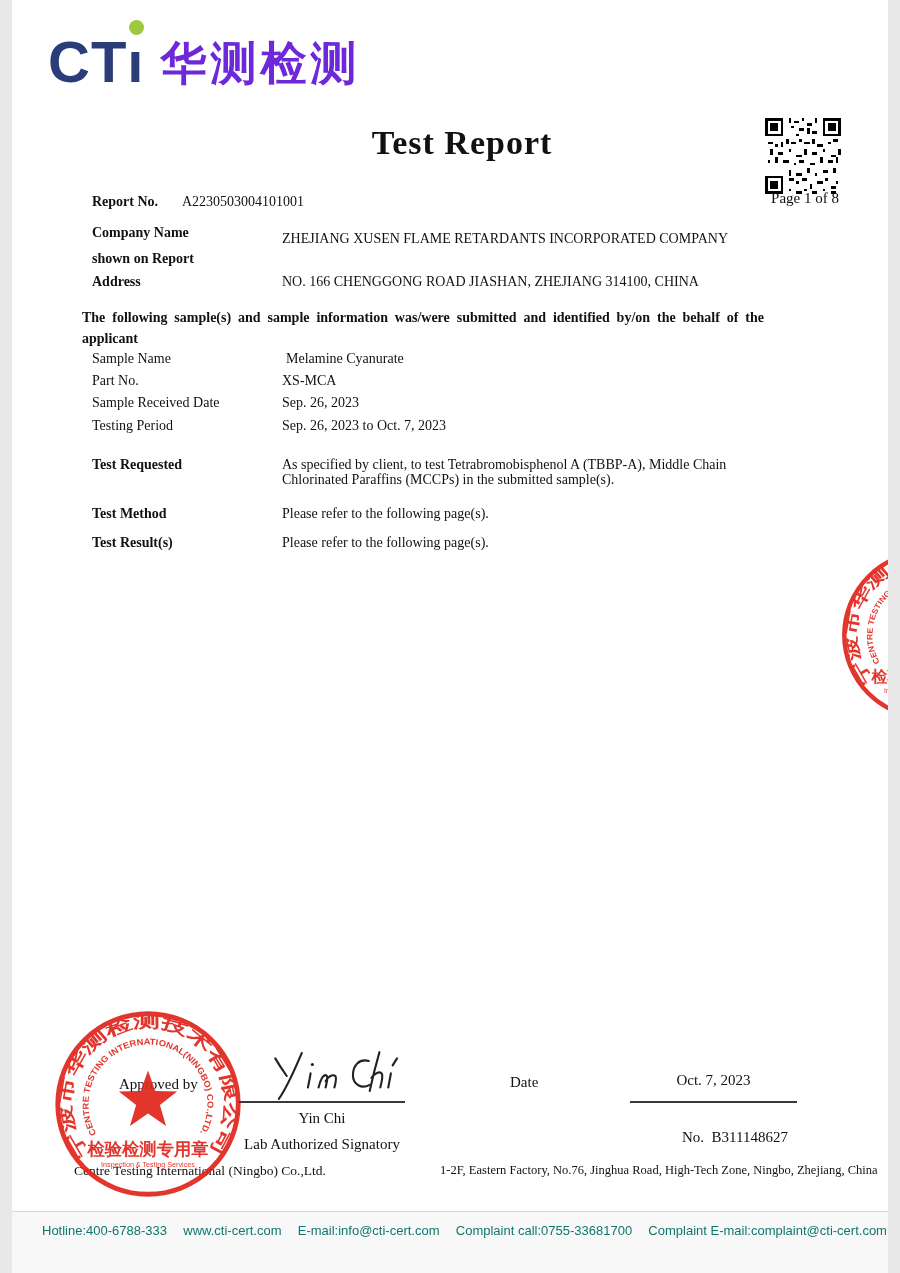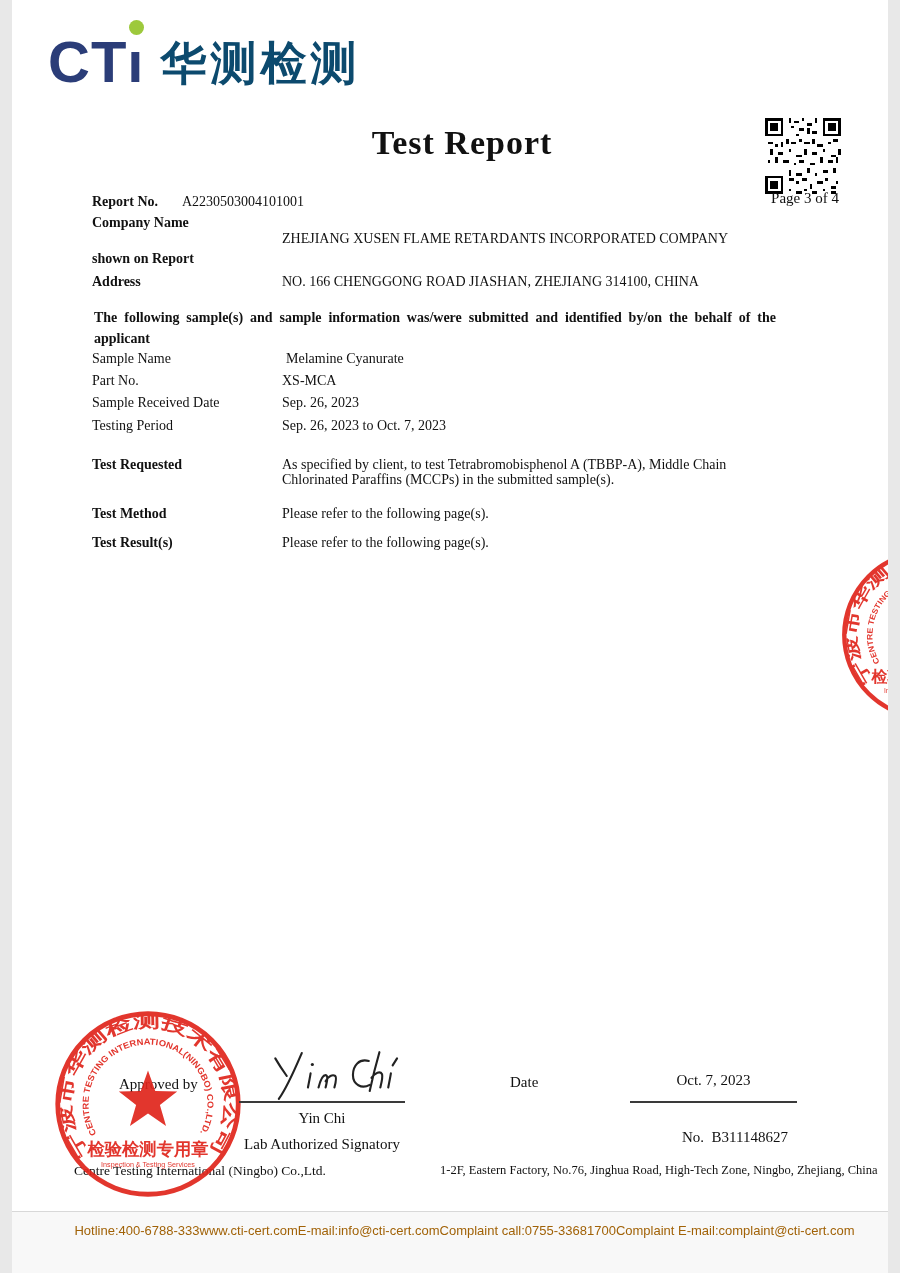--- a/index.html
+++ b/index.html
@@ -11,34 +11,34 @@
   .abs { position:absolute; }
 
   
   .logo { left:36px; top:36px; display:flex; align-items:flex-end; gap:16px; }
   .logo-cti { font-family:"Liberation Sans", sans-serif; font-weight:bold;
     font-size:58px; line-height:0.9; color:#2b3d78; letter-spacing:1px; }
   .i-wrap { position:relative; display:inline-block; }
   .logo-dot { position:absolute; top:-16px; left:2px; width:15px; height:15px;
     border-radius:50%; background:#9dc93c; }
   .logo-cn { font-family:"Liberation Sans", sans-serif; font-weight:bold;
-    font-size:46px; line-height:1; color:#0c4a6e; letter-spacing:4px; padding-bottom:2px; }
+    font-size:46px; line-height:1; color:#6d28d9; letter-spacing:4px; padding-bottom:2px; }
 
   
   .title { left:0; top:124px; width:900px; text-align:center;
     font-size:34px; font-weight:bold; letter-spacing:1px; }
   .qr { left:753px; top:118px; width:76px; height:76px; }
   .page-indicator { left:738px; top:190px; width:110px; text-align:center; font-size:15px; }
 
   
   .lbl { position:absolute; left:80px; font-size:14px; font-weight:bold; }
   .lbl2 { position:absolute; left:80px; font-size:14px; }
   .val { position:absolute; left:270px; font-size:14px; }
   .val-rn { position:absolute; left:170px; font-size:14px; }
-  .intro { left:82px; top:307px; width:682px; font-size:14px; font-weight:bold;
+  .intro { left:70px; top:307px; width:682px; font-size:14px; font-weight:bold;
     line-height:21px; text-align:justify; }
   .wrapval { width:478px; line-height:15px; }
 
   
   .seal { opacity:0.92; }
   .seal text { font-family:"Liberation Sans", sans-serif; }
 
   
   .approved { left:107px; top:1076px; font-size:15px; z-index:1; }
   .sig-svg { left:258px; top:1048px; z-index:3; }
@@ -50,22 +50,22 @@
   .date-line { left:618px; top:1101px; width:167px; border-top:2px solid #3a3a3a; }
   .cert-no { left:670px; top:1129px; width:180px; font-size:15px; white-space:pre; }
 
   .company-ln { left:62px; top:1163px; font-size:13.5px; z-index:1; }
   .company-la { left:428px; top:1163px; width:452px; font-size:12.5px; text-align:left; }
 
   
   .footer { left:0; top:1211px; width:900px; height:62px; background:#f8f8f8;
     border-top:1px solid #d8d8d8; }
   .footer-row { position:absolute; left:30px; top:11px; width:845px;
-    display:flex; justify-content:center;
-    font-family:"Liberation Sans", sans-serif; font-size:13px; color:#a16207; }
+    display:flex; justify-content:space-between;
+    font-family:"Liberation Sans", sans-serif; font-size:13px; color:#0f766e; }
 </style>
 </head>
 <body>
 
 <div class="page">
 
   <div class="abs logo">
     <div class="logo-cti"><span>CT</span><span class="i-wrap"><span>ı</span><span class="logo-dot"></span></span></div>
     <div class="logo-cn">华测检测</div>
   </div>
@@ -135,26 +135,26 @@
         <rect x="25" y="26" width="2" height="1"></rect>
         <rect x="27" y="24" width="1" height="1"></rect>
       <rect x="9" y="27" width="1" height="1"></rect>
         <rect x="12" y="28" width="2" height="1"></rect>
         <rect x="15" y="27" width="1" height="1"></rect>
         <rect x="18" y="28" width="2" height="1"></rect>
         <rect x="22" y="27" width="1" height="1"></rect>
         <rect x="25" y="28" width="2" height="1"></rect>
     </g>
   </svg>
-  <div class="abs page-indicator">Page 3 of 4</div>
+  <div class="abs page-indicator">Page 1 of 8</div>
 
   <div class="lbl" style="top:194px;">Report No.</div>
   <div class="val-rn" style="top:194px;">A2230503004101001</div>
 
-  <div class="lbl" style="top:215px;text-align:center;">Company Name</div>
+  <div class="lbl" style="top:225px;text-align:center;">Company Name</div>
   <div class="lbl" style="top:251px;">shown on Report</div>
   <div class="val" style="top:231px;">ZHEJIANG XUSEN FLAME RETARDANTS INCORPORATED COMPANY</div>
   <div class="lbl" style="top:274px;">Address</div>
   <div class="val" style="top:274px;">NO. 166 CHENGGONG ROAD JIASHAN, ZHEJIANG 314100, CHINA</div>
 
   <div class="abs intro">The following sample(s) and sample information was/were submitted and identified by/on the behalf of the applicant</div>
 
   <div class="lbl2" style="top:351px;">Sample Name</div>
   <div class="val" style="top:351px; left:274px;">Melamine Cyanurate</div>
   <div class="lbl2" style="top:373px;">Part No.</div>

